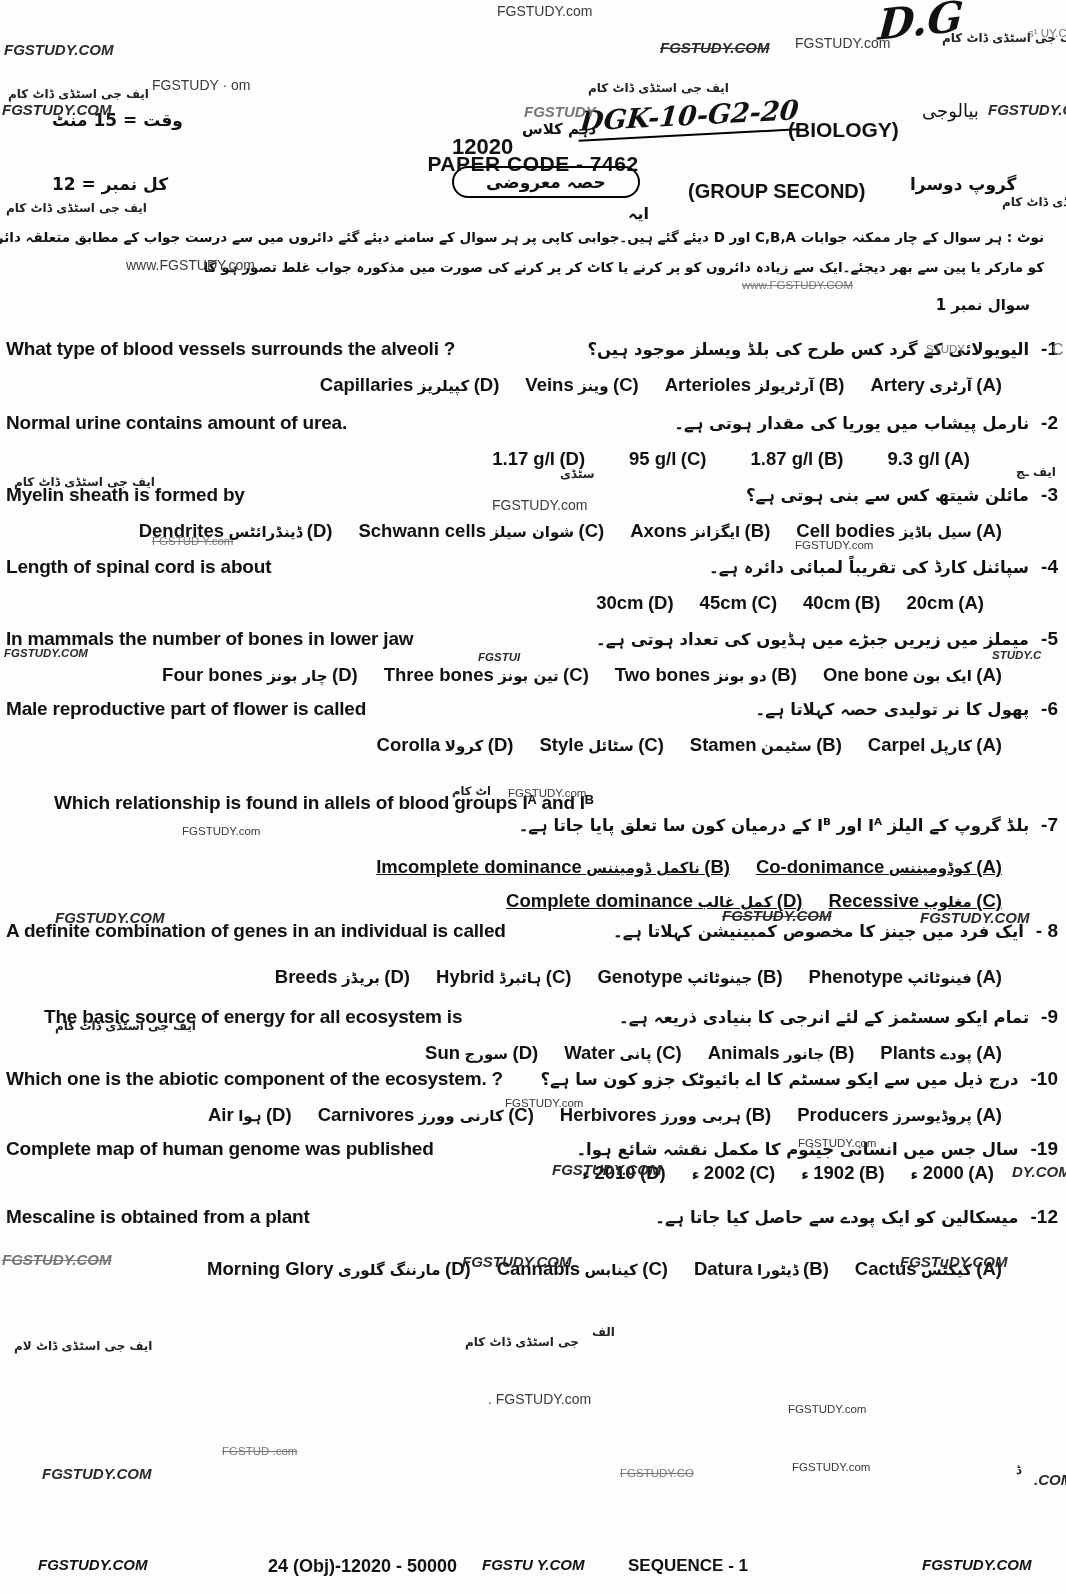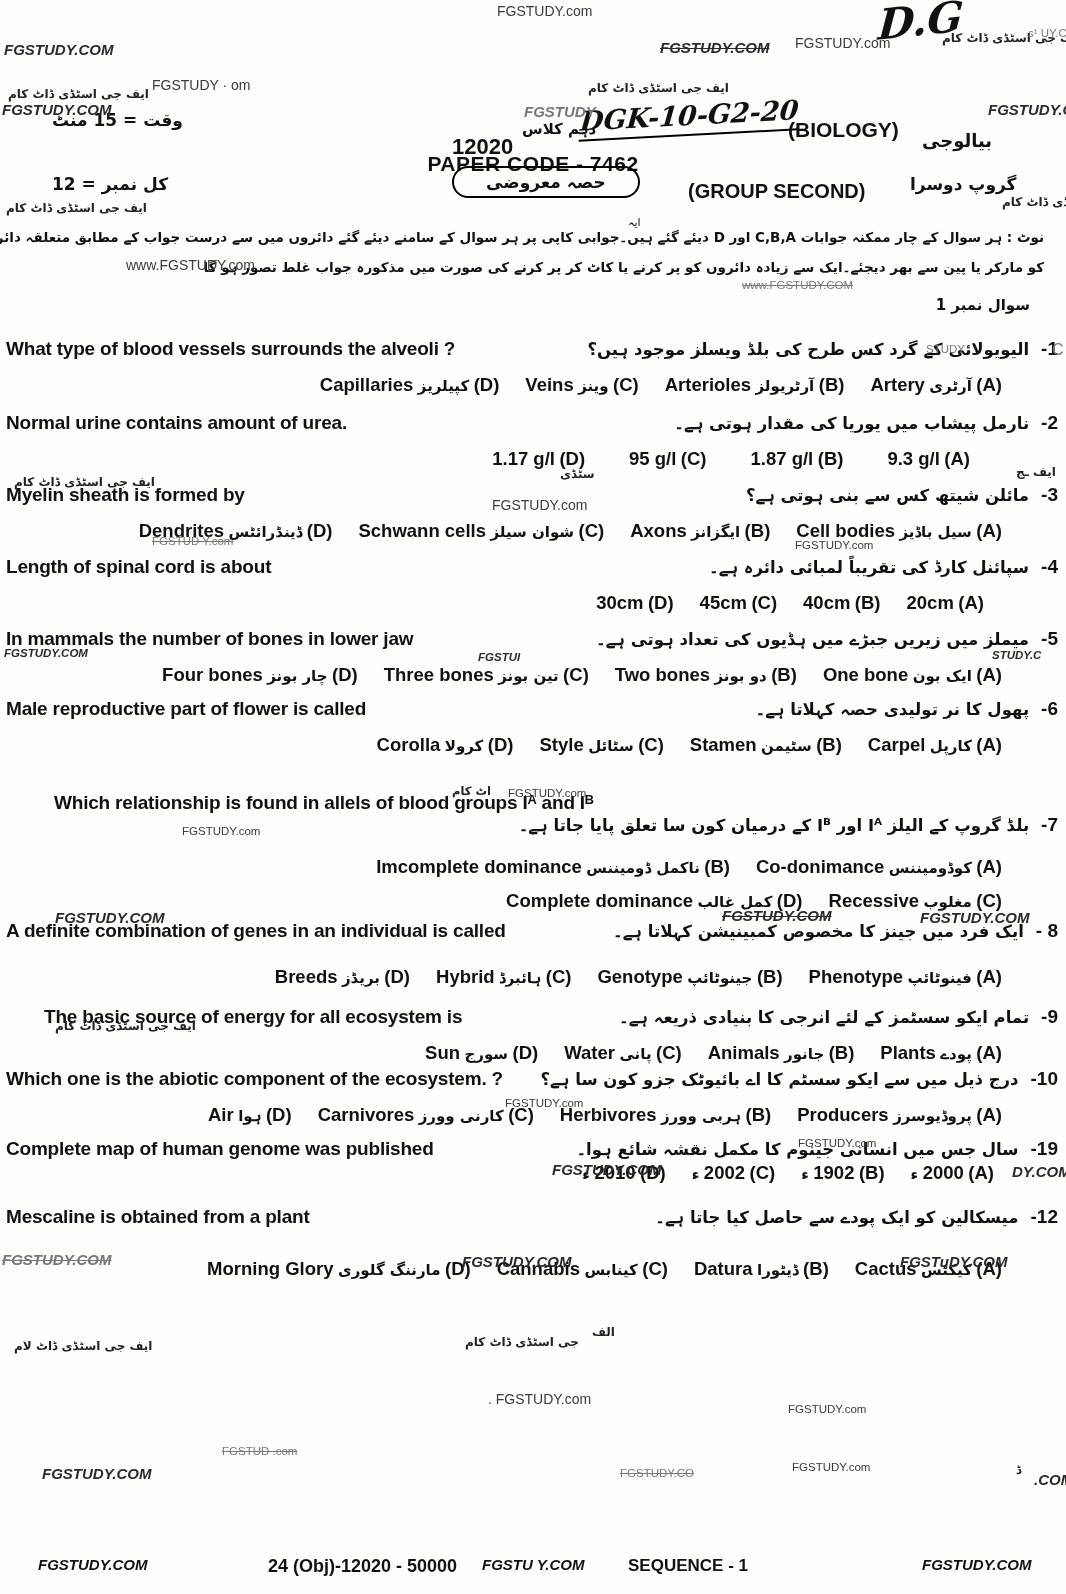--- a/index.html
+++ b/index.html
@@ -22,26 +22,26 @@
   .paper-code{left:0;right:0;top:152px;text-align:center;font-size:21px;font-weight:bold;letter-spacing:.5px;}
   .time{left:52px;top:110px;font-size:17px;font-weight:bold;}
   .marks{left:52px;top:174px;font-size:17px;font-weight:bold;}
   .cls-num{left:452px;top:134px;font-size:22px;font-weight:bold;}
   .cls-urdu{left:522px;top:120px;font-size:15px;font-weight:bold;}
   .hand{font-family:"DejaVu Serif",serif;font-style:italic;font-weight:bold;}
   .hand-code{left:580px;top:100px;font-size:27px;transform:rotate(-3deg) skewX(-8deg);
              border-bottom:2px solid #000;padding-bottom:3px;}
   .hand-top{left:878px;top:-4px;font-size:42px;transform:rotate(-6deg) skewX(-10deg);}
   .subject{left:788px;top:118px;font-size:21px;font-weight:bold;}
-  .subject-urdu{left:922px;top:130px;font-size:18px;font-weight:bold;}
+  .subject-urdu{left:922px;top:100px;font-size:18px;font-weight:normal;}
   .group-eng{left:688px;top:180px;font-size:20px;font-weight:bold;}
   .group-urdu{left:910px;top:174px;font-size:17px;font-weight:bold;}
   .obj-box{left:452px;top:166px;border:2px solid #000;border-radius:20px;padding:4px 32px;
            font-size:17px;font-weight:bold;}
-  .obj-small{left:628px;top:216px;font-size:11px;font-weight:normal;}
+  .obj-small{left:628px;top:204px;font-size:16px;font-weight:bold;}
   .note{position:absolute;left:0;right:22px;top:222px;text-align:right;
         font-family:"DejaVu Sans",sans-serif;font-weight:bold;font-size:13.5px;
         direction:rtl;line-height:30px;}
   .note div{white-space:nowrap;}
   .qheading{right:36px;top:296px;font-size:15px;font-weight:bold;}
 
   
   .questions{position:absolute;left:0;top:336px;width:100%;}
   .q{position:relative;padding:0 8px 0 6px;}
   .q-head{display:flex;align-items:flex-start;}
@@ -55,21 +55,21 @@
   .opt .oe{font-size:18.5px;}
   .opt .ou{font-family:"DejaVu Sans",sans-serif;font-weight:bold;font-size:15px;}
   .opt .ol{font-size:18.5px;}
 
   .qx1{margin-top:2px;}  .qx2{margin-top:16px;} .qx3{margin-top:14px;} .qx4{margin-top:14px;}
   .qx5{margin-top:14px;} .qx6{margin-top:12px;} .qx7{margin-top:6px;margin-left:48px;}  .qx8{margin-top:8px;}
   .qx9{margin-top:18px;padding-left:44px;} .qx10{margin-top:4px;} .qx11{margin-top:12px;} .qx12{margin-top:22px;}
 
   .qx2 .q-opts{padding-right:88px;} .qx2 .opt{margin-left:44px;}
   .qx4 .q-opts{padding-right:74px;}
-  .qx7 .q-opts{margin-top:20px;} .qx7 .q-opts + .q-opts{margin-top:12px;}
+  .qx7 .q-opts{margin-top:20px;text-decoration:underline;} .qx7 .q-opts + .q-opts{margin-top:12px;}
   .qx8 .q-opts{margin-top:24px;}
   .qx11 .q-opts{padding-right:64px;margin-top:2px;}
   .qx12 .q-opts{margin-top:30px;}
 
   .q.eng-below .q-head{display:block;}
   .q.eng-below .q-urdu{justify-content:flex-end;}
   .q.eng-below .q-eng{margin-top:36px;}
 
   
   .footer{position:absolute;left:0;right:0;top:1556px;font-size:15px;}

